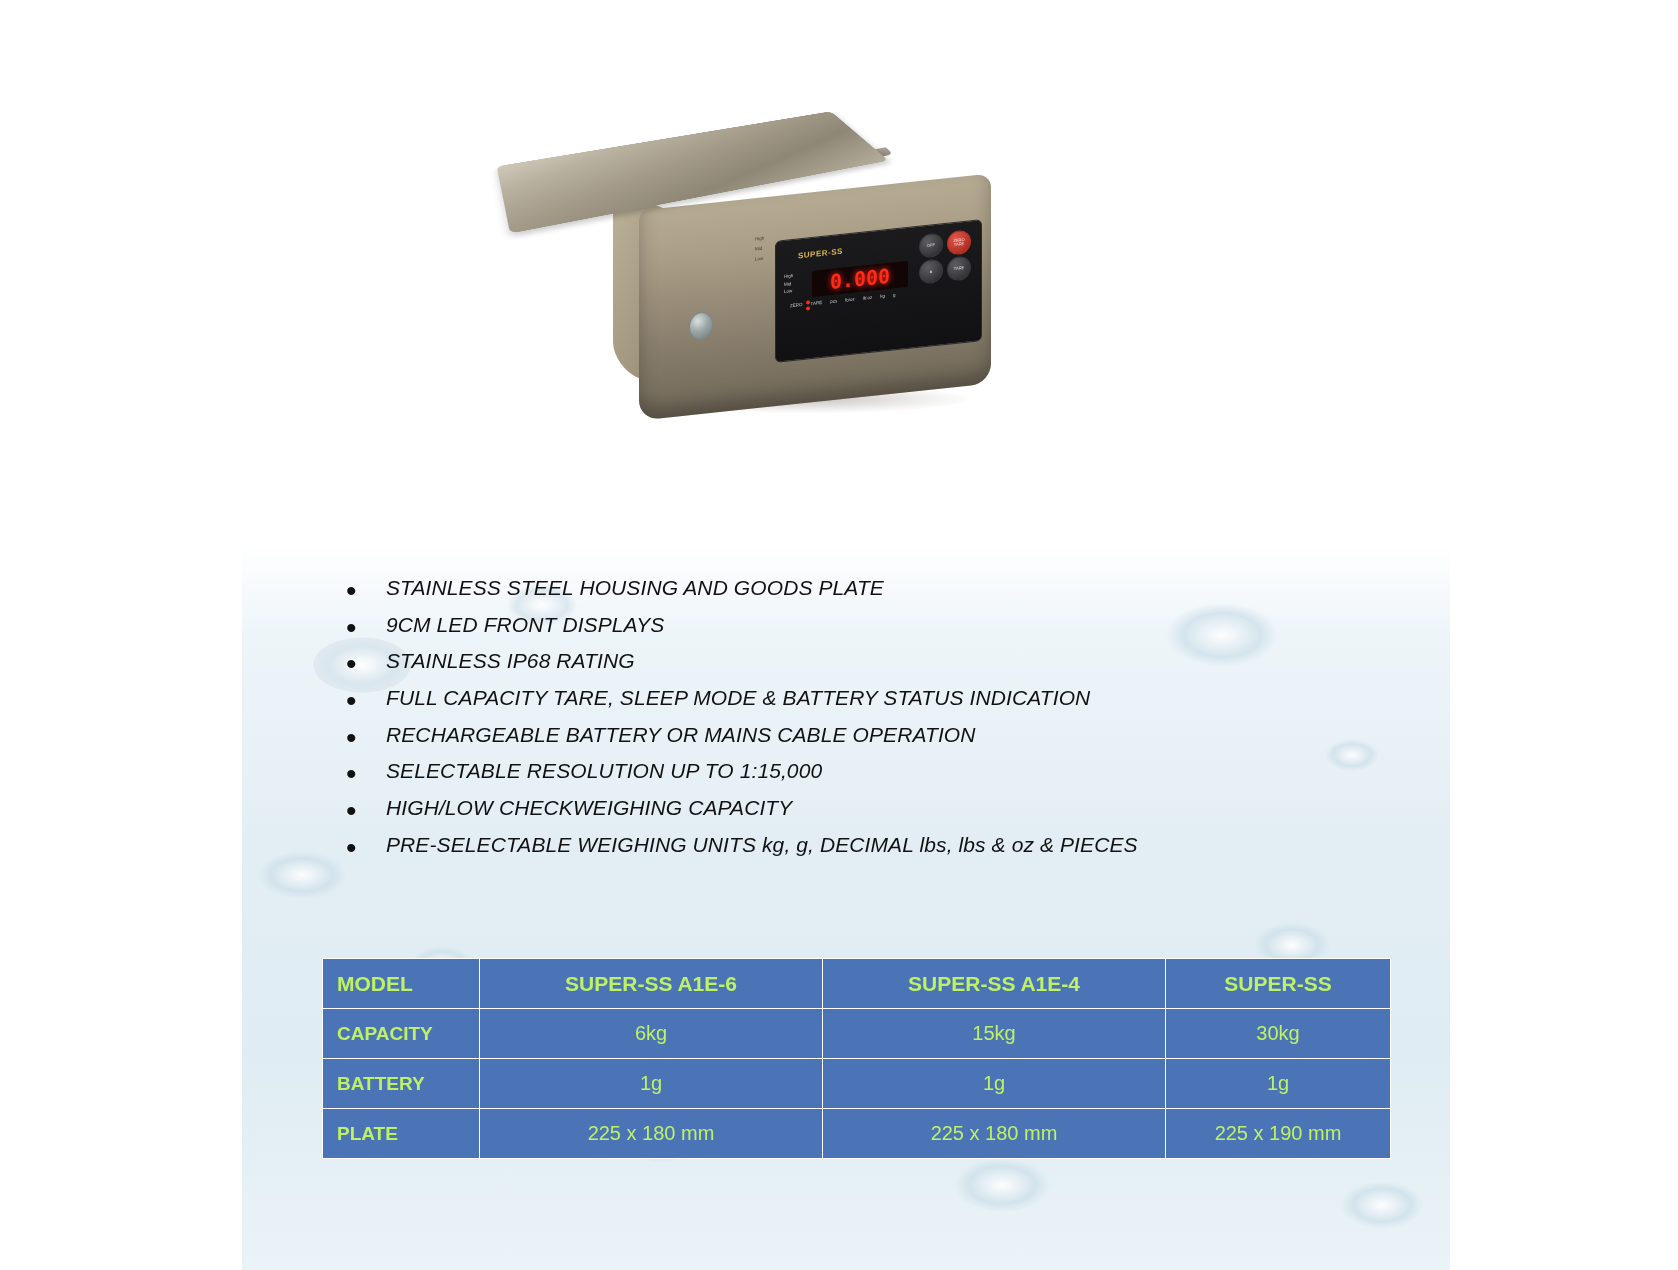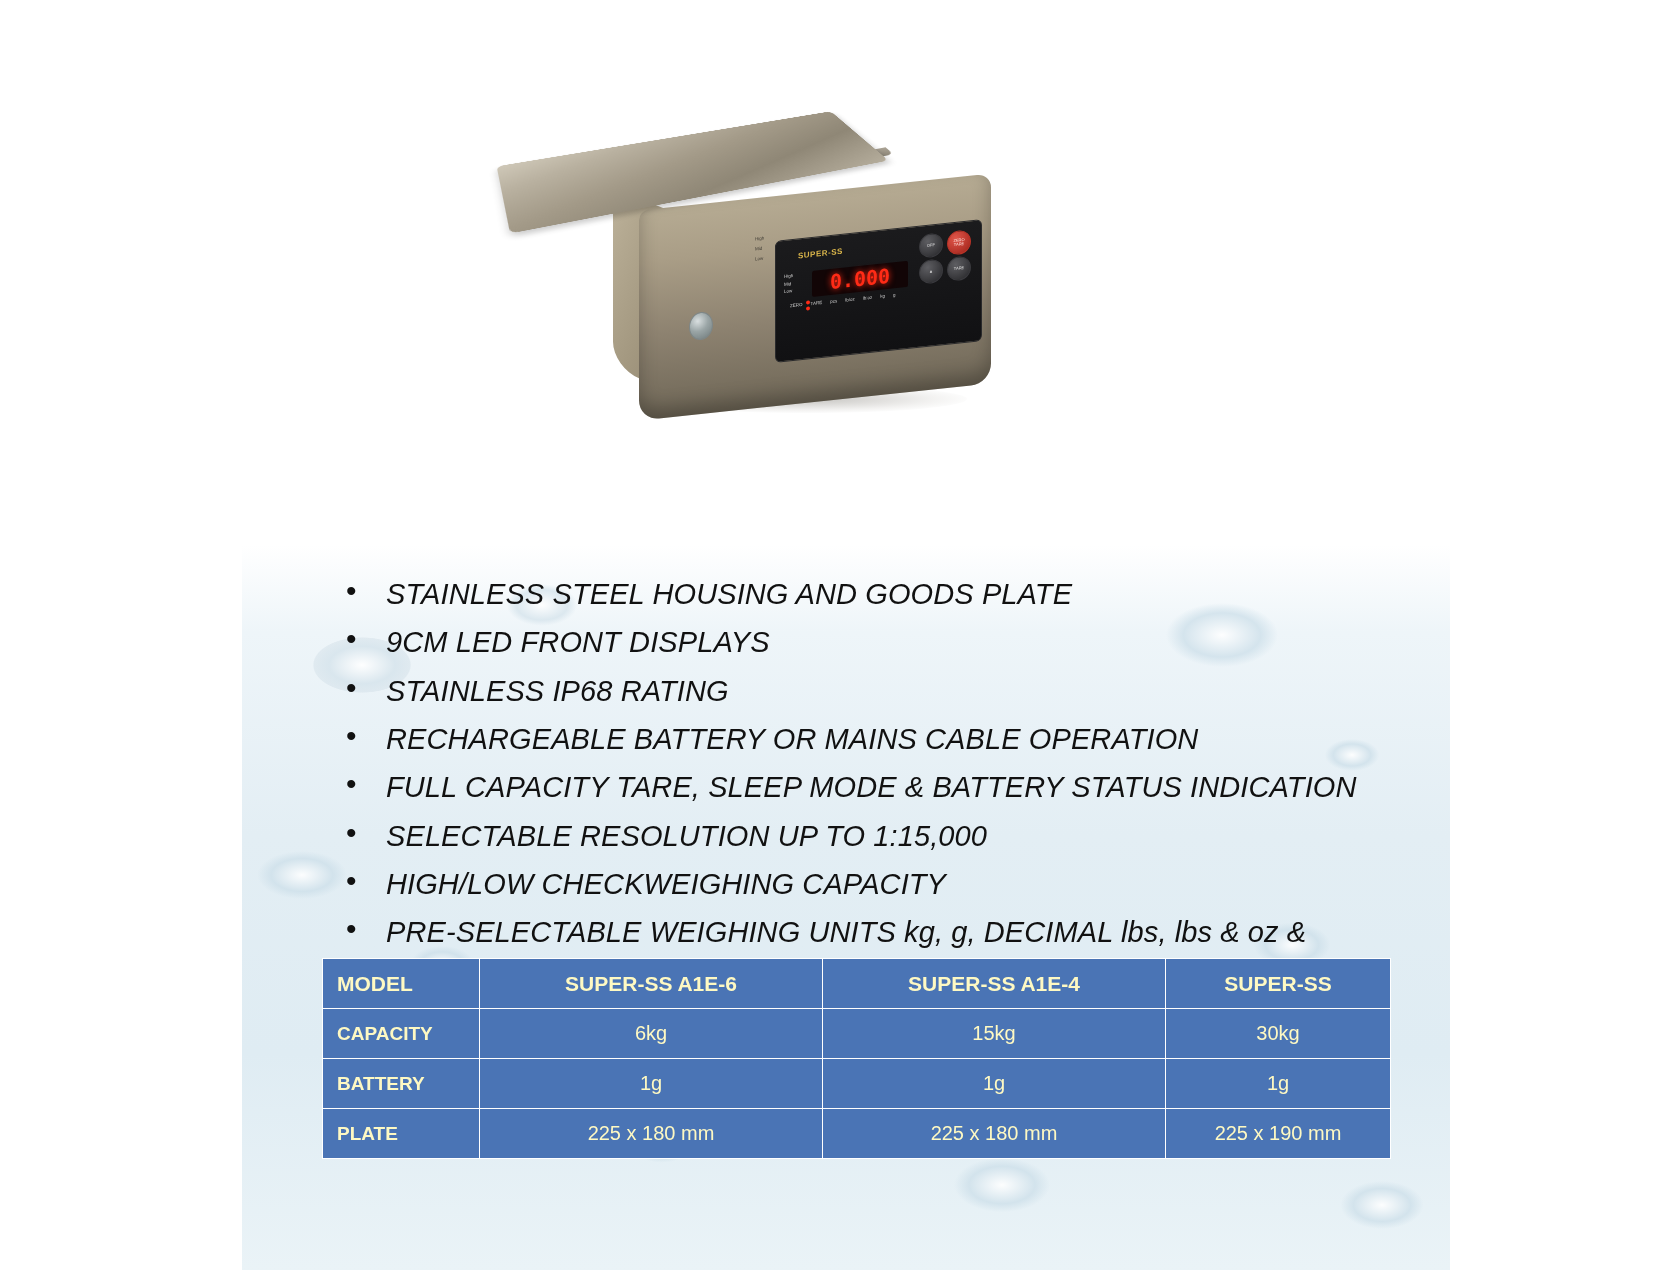--- a/index.html
+++ b/index.html
@@ -276,21 +276,21 @@
     top: 28px;
     width: 1030px;
     list-style: none;
     margin: 0;
     padding: 0;
   }
   .bullet-list li {
     position: relative;
     padding-left: 56px;
     margin-bottom: 6px;
-    font-size: 29px;
+    font-size: 21px;
     font-style: italic;
     color: #111111;
     line-height: 1.46;
     letter-spacing: 0.1px;
   }
   .bullet-list li::before {
     content: "•";
     position: absolute;
     left: 16px;
     top: -4px;
@@ -304,21 +304,21 @@
     position: absolute;
     left: 80px;
     top: 413px;
     width: 1008px;
     border-collapse: collapse;
     table-layout: fixed;
   }
   .spec-table td, .spec-table th {
     border: 1px solid #ffffff;
     background: #4a74b5;
-    color: #fef9c3;
+    color: #bef264;
     font-size: 20px;
     height: 49px;
     text-align: center;
     padding: 0 6px;
     font-weight: normal;
   }
   .spec-table .label-col {
     width: 136px;
     font-weight: bold;
     text-align: left;
@@ -390,22 +390,22 @@
           </div>
         </div>
       </div>
     </div>
 
     <div class="features">
       <ul class="bullet-list">
         <li>STAINLESS STEEL HOUSING AND GOODS PLATE</li>
         <li>9CM LED FRONT DISPLAYS</li>
         <li>STAINLESS IP68 RATING</li>
+        <li>FULL CAPACITY TARE, SLEEP MODE &amp; BATTERY STATUS INDICATION</li>
         <li>RECHARGEABLE BATTERY OR MAINS CABLE OPERATION</li>
-        <li>FULL CAPACITY TARE, SLEEP MODE &amp; BATTERY STATUS INDICATION</li>
         <li>SELECTABLE RESOLUTION UP TO 1:15,000</li>
         <li>HIGH/LOW CHECKWEIGHING CAPACITY</li>
         <li>PRE-SELECTABLE WEIGHING UNITS kg, g, DECIMAL lbs, lbs &amp; oz &amp; PIECES</li>
       </ul>
 
       <table class="spec-table">
         <tbody>
           <tr class="header">
             <td class="label-col">MODEL</td>
             <td class="c1">SUPER-SS A1E-6</td>

